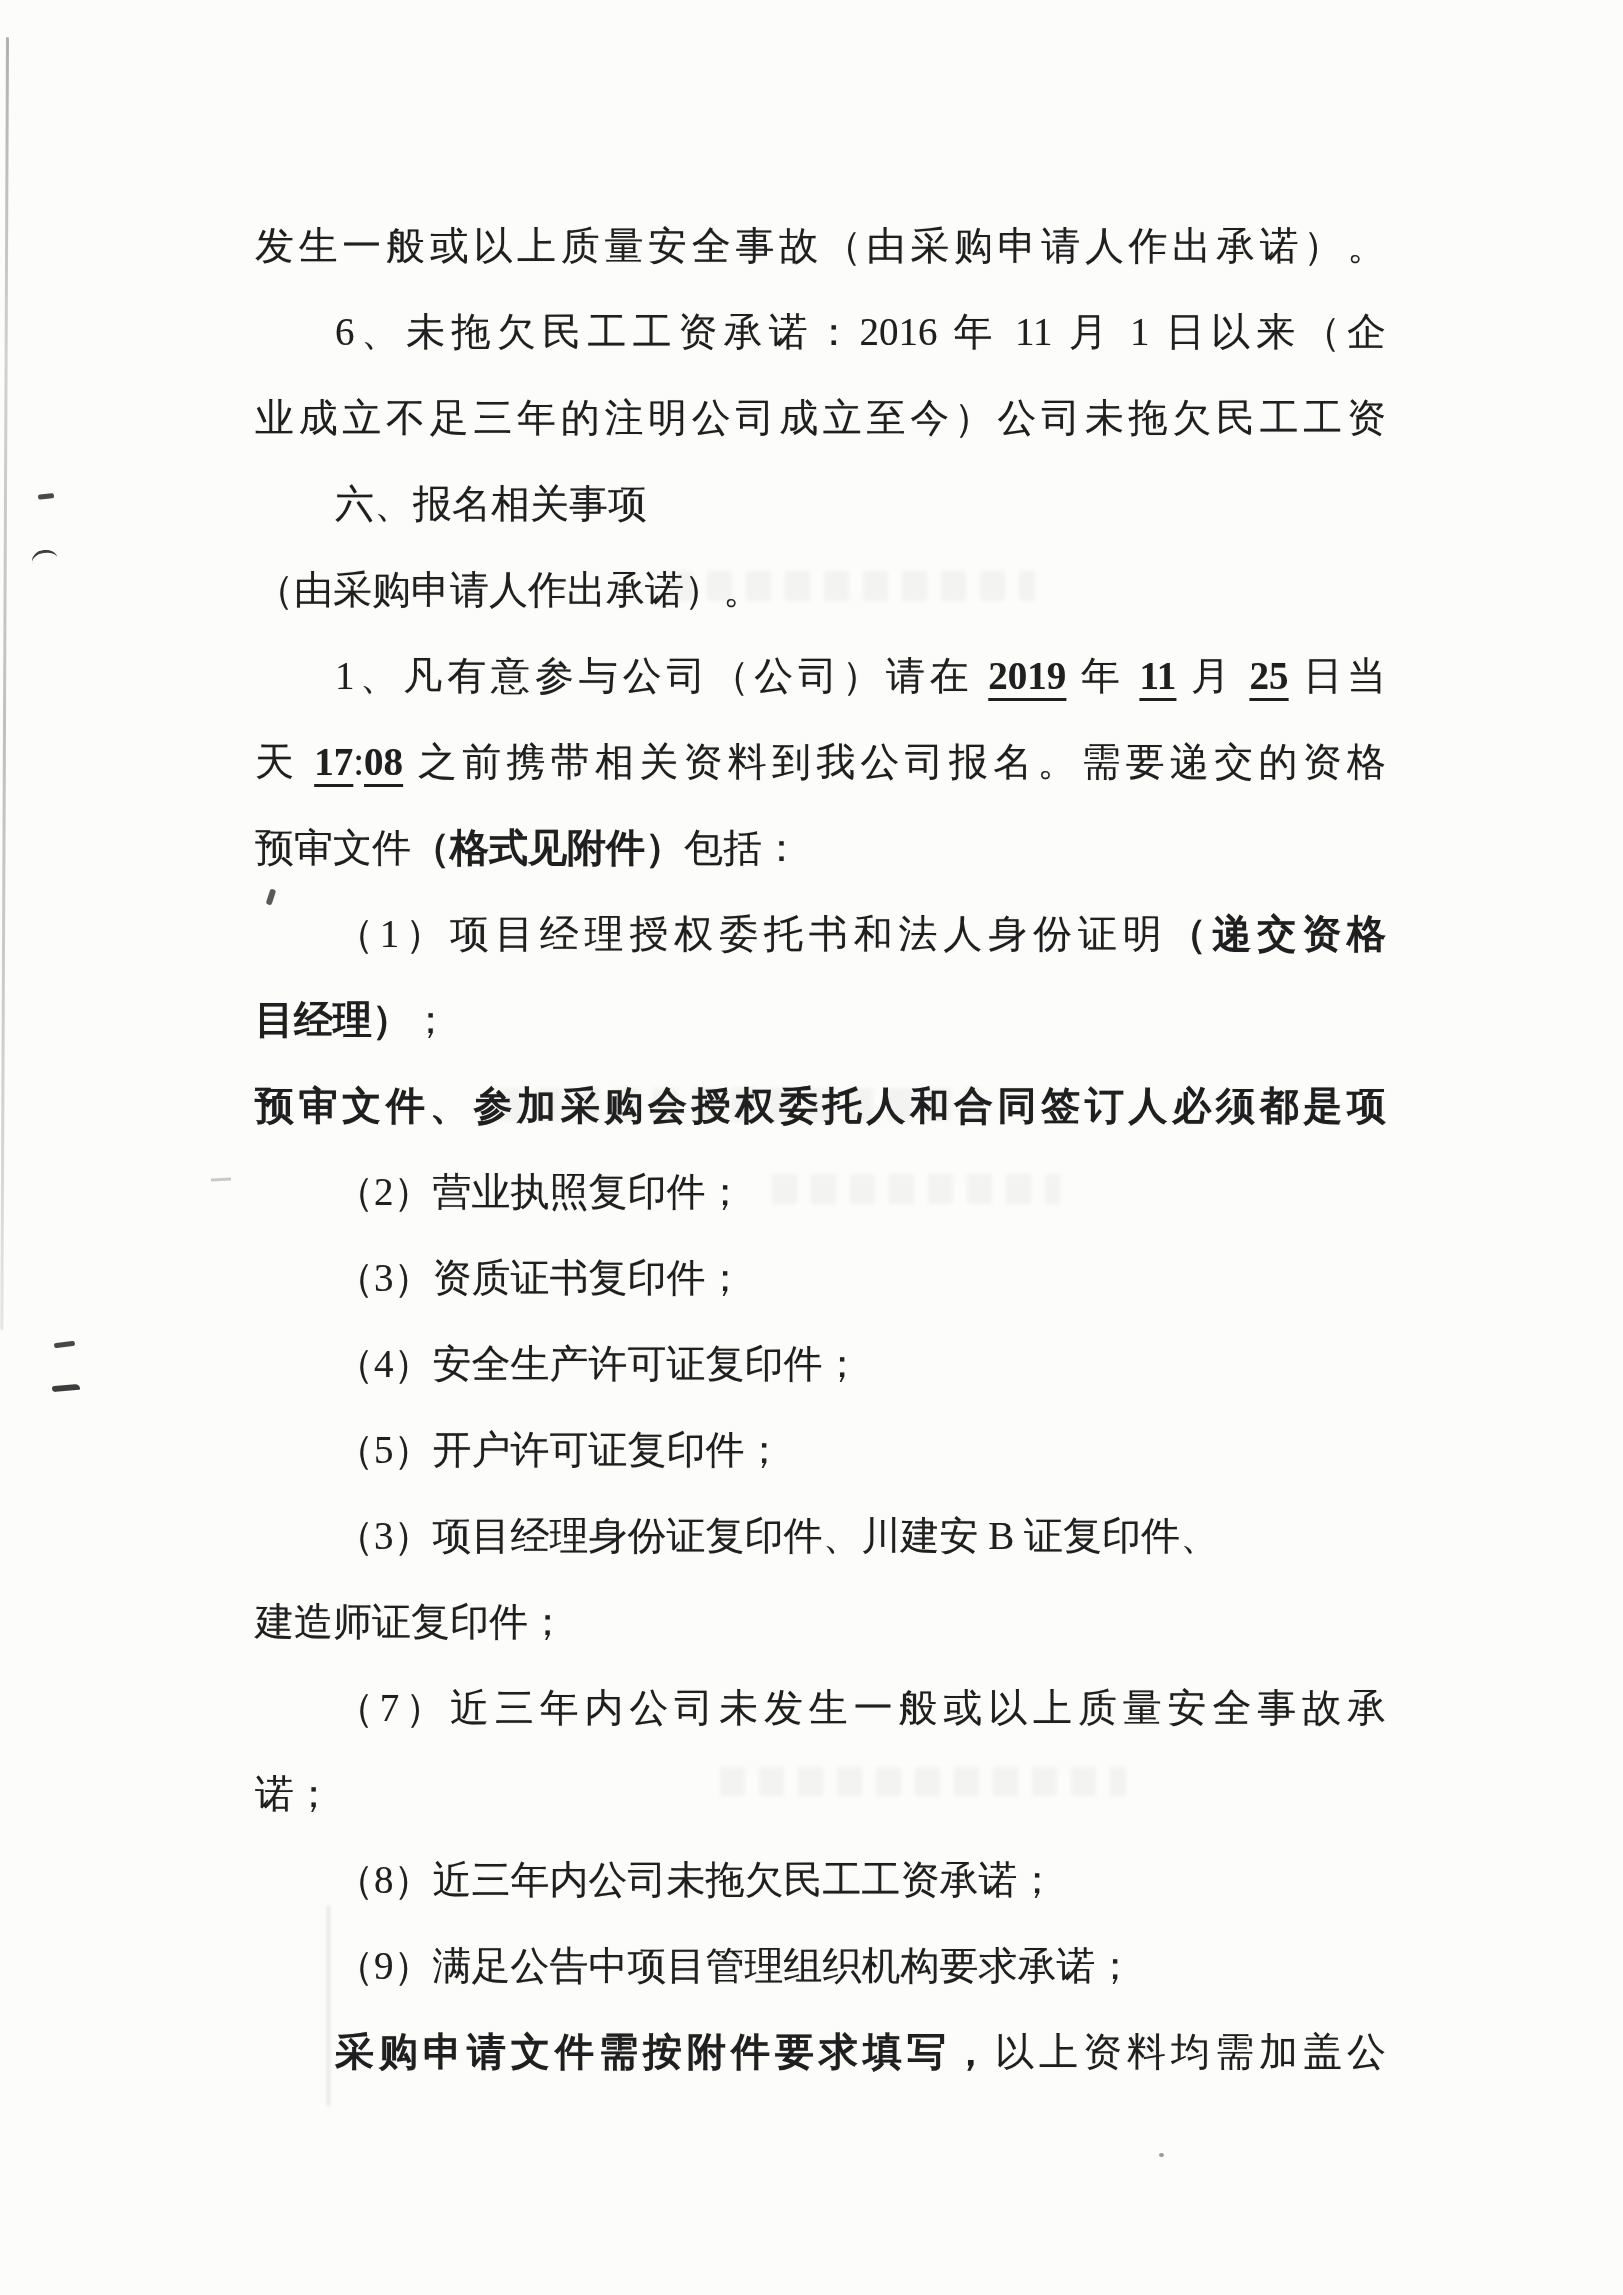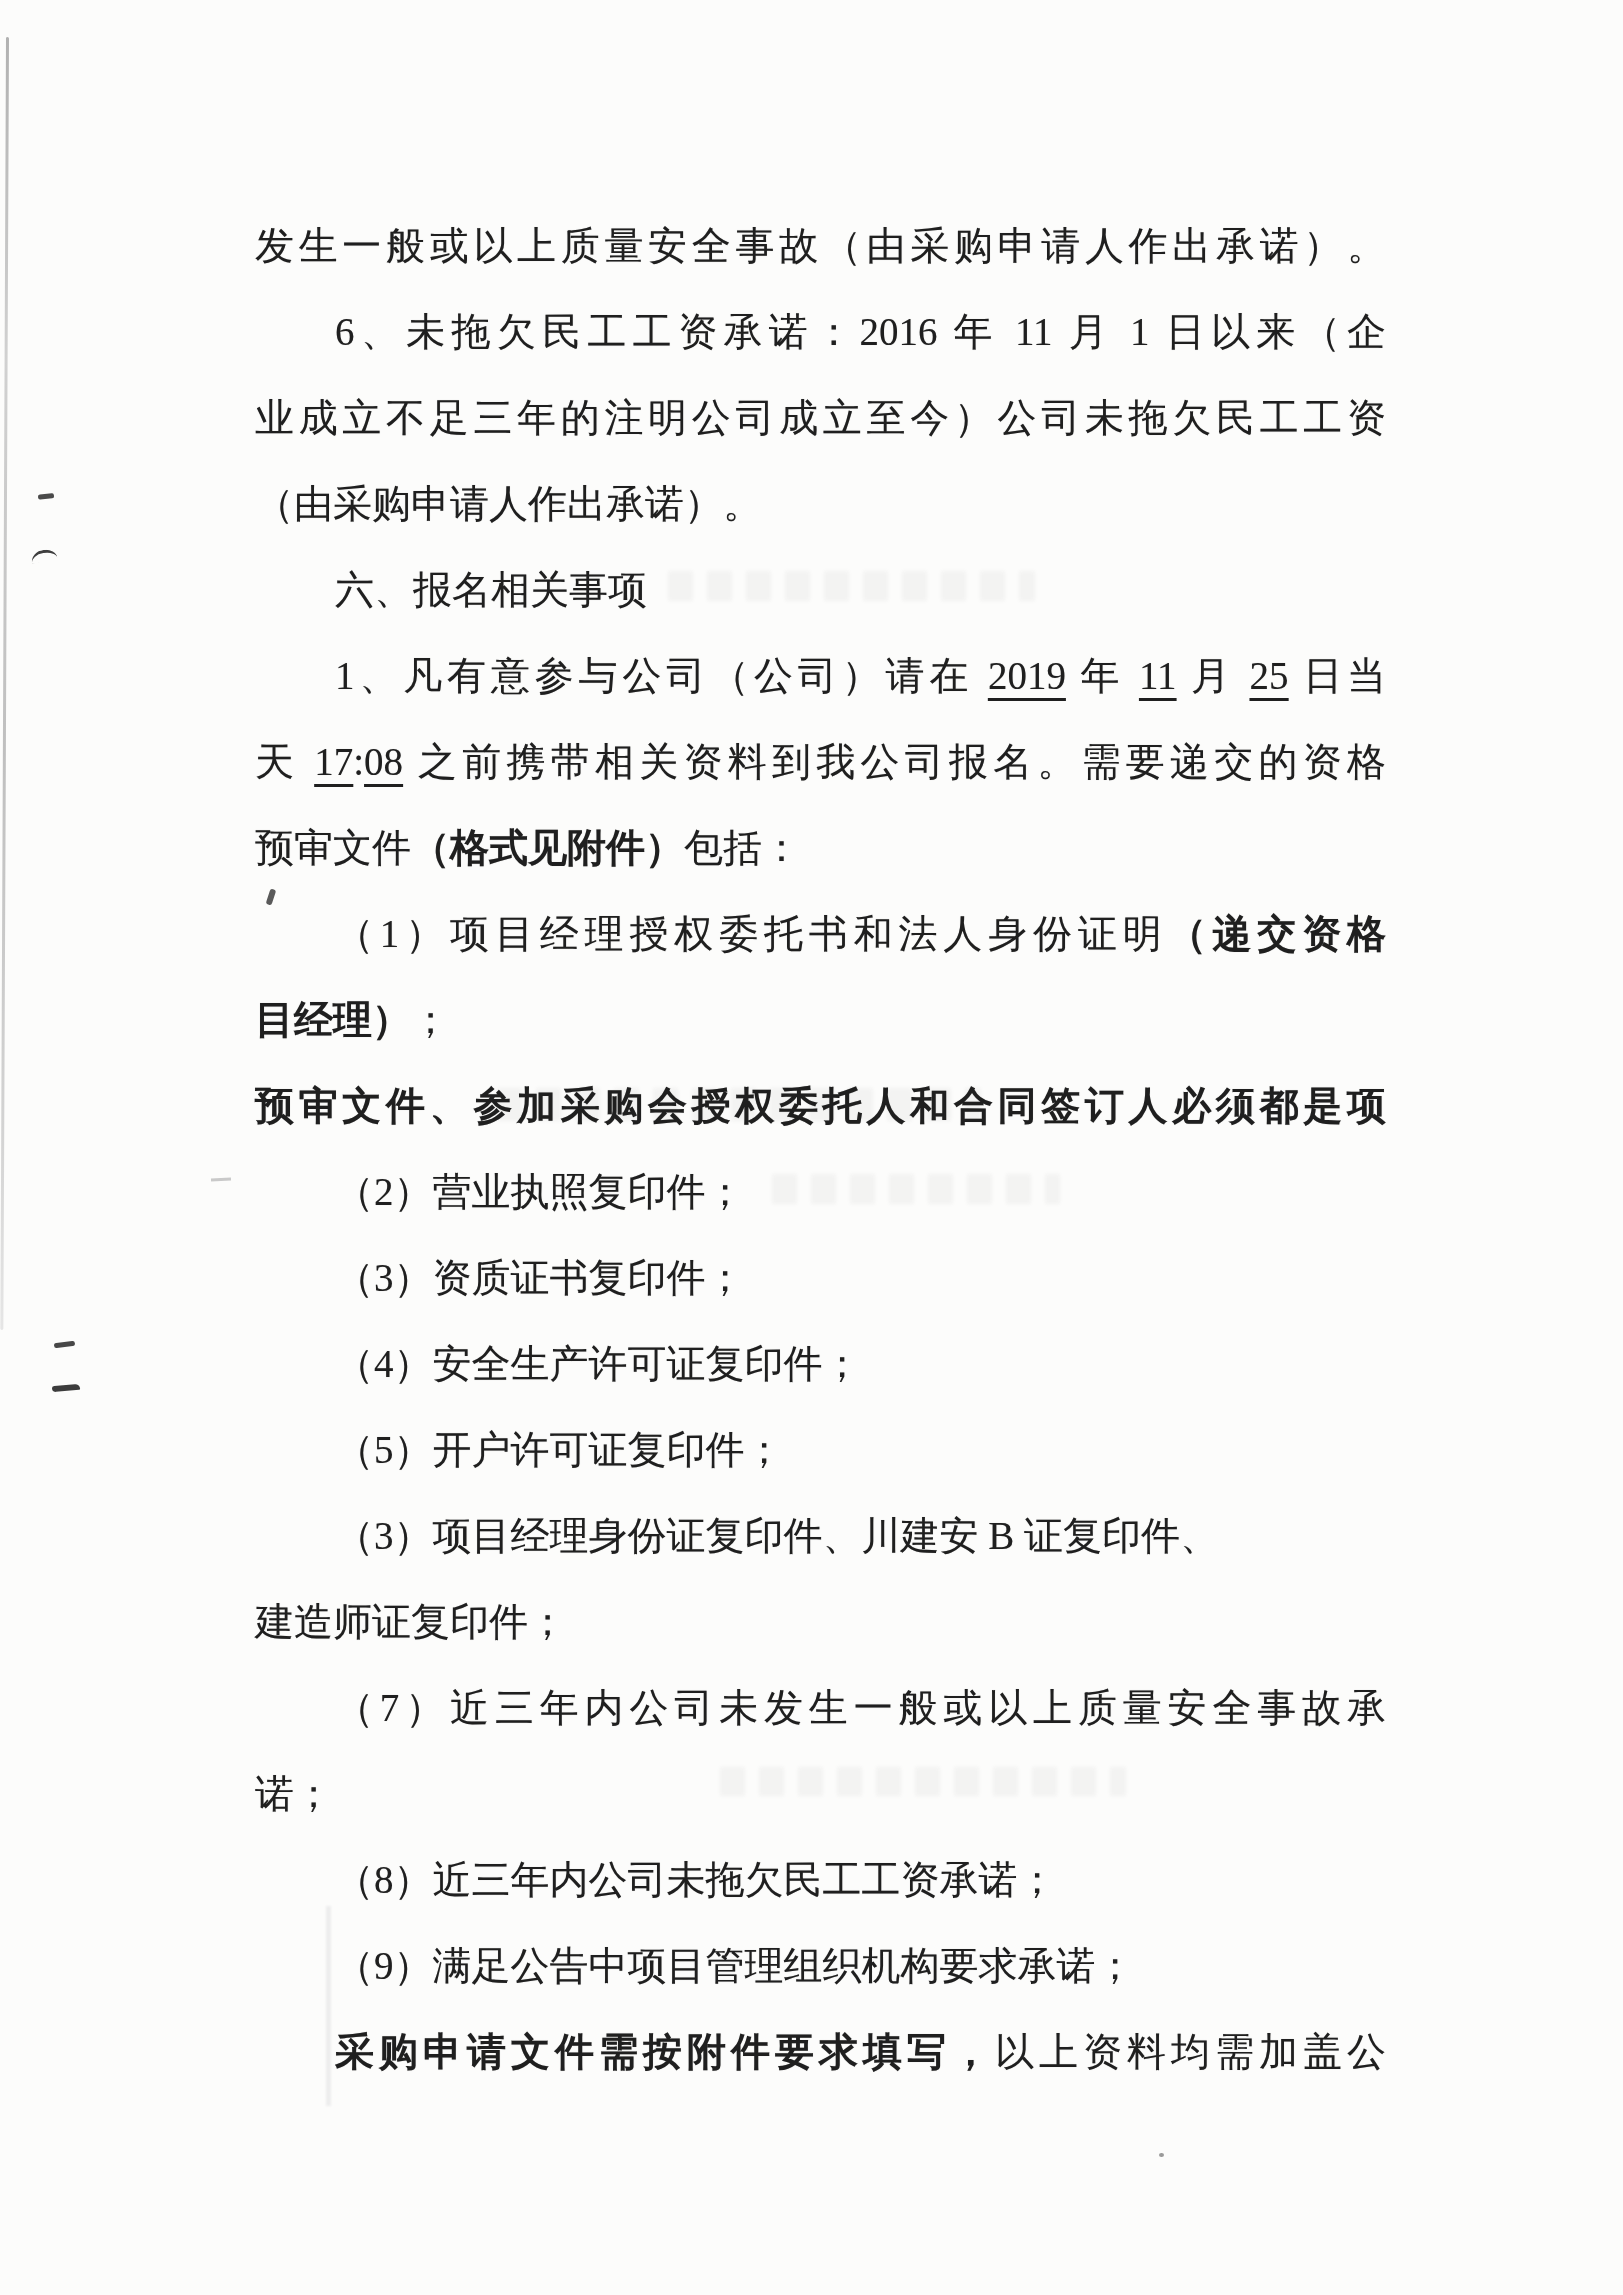--- a/index.html
+++ b/index.html
@@ -14,21 +14,21 @@
   }
   .textblock{
     position:absolute;left:255px;top:203px;width:1131px;
     font-size:39px;line-height:86px;color:#1f1f1f;
     text-shadow:0 0 0.7px rgba(30,30,30,.38);
   }
   .line{text-align:justify;}
   .line.fill{text-align-last:justify;}
   .line.indent{text-indent:80px;}
   .b{font-weight:bold;}
-  .u{text-decoration:underline;text-decoration-thickness:2.6px;text-underline-offset:8.5px;}
+  .u{text-decoration:underline;text-decoration-thickness:2.6px;text-underline-offset:8.5px;font-weight:bold;}
 
   
   .art{position:absolute;pointer-events:none;}
   .scan-edge{left:5.9px;top:37px;width:3.3px;height:1293px;
     background:linear-gradient(180deg,#9e9e9e,#c6c6c6 25%,#b0b0b0 55%,#c9c9c9 85%,#e0e0e0);
     transform:rotate(0.25deg);transform-origin:top center;border-radius:2px;opacity:.8;}
   .m1{left:38px;top:494px;width:15.7px;height:4.6px;background:#4a4a4a;border-radius:2px;transform:rotate(-6deg);}
   .m2{left:31px;top:550px;width:26px;height:9.2px;border-top:3.9px solid #3f3f3f;border-radius:50%/100% 80% 0 0;transform:rotate(-8deg);}
   .m3{left:268px;top:889px;width:5.9px;height:15.7px;background:#5a5a5a;border-radius:2.6px;transform:rotate(18deg);}
   .m4{left:211px;top:1178px;width:19.6px;height:3.3px;background:#c9c9c9;transform:rotate(-3deg);}
@@ -51,22 +51,22 @@
 </style>
 </head>
 <body>
 
 <div class="page">
 
   <div class="textblock" id="doc">
       <div class="line fill"><span class="">发生一般或以上质量安全事故（由采购申请人作出承诺）。</span></div>
       <div class="line indent fill"><span class="">6、未拖欠民工工资承诺：2016 年 11 月 1 日以来（企</span></div>
       <div class="line fill"><span class="">业成立不足三年的注明公司成立至今）公司未拖欠民工工资</span></div>
+      <div class="line indent"><span class="">六、报名相关事项</span></div>
       <div class="line"><span class="">（由采购申请人作出承诺）。</span></div>
-      <div class="line indent"><span class="">六、报名相关事项</span></div>
       <div class="line indent fill"><span class="">1、凡有意参与公司（公司）请在 </span><span class="u">2019</span><span class=""> 年 </span><span class="u">11</span><span class=""> 月 </span><span class="u">25</span><span class=""> 日当</span></div>
       <div class="line fill"><span class="">天 </span><span class="u">17</span><span class="">:</span><span class="u">08</span><span class=""> 之前携带相关资料到我公司报名。需要递交的资格</span></div>
       <div class="line"><span class="">预审文件</span><span class="b ">（格式见附件）</span><span class="">包括：</span></div>
       <div class="line indent fill"><span class="">（1）项目经理授权委托书和法人身份证明</span><span class="b ">（递交资格</span></div>
       <div class="line"><span class="b ">目经理）</span><span class="">；</span></div>
       <div class="line fill"><span class="b ">预审文件、参加采购会授权委托人和合同签订人必须都是项</span></div>
       <div class="line indent"><span class="">（2）营业执照复印件；</span></div>
       <div class="line indent"><span class="">（3）资质证书复印件；</span></div>
       <div class="line indent"><span class="">（4）安全生产许可证复印件；</span></div>
       <div class="line indent"><span class="">（5）开户许可证复印件；</span></div>

